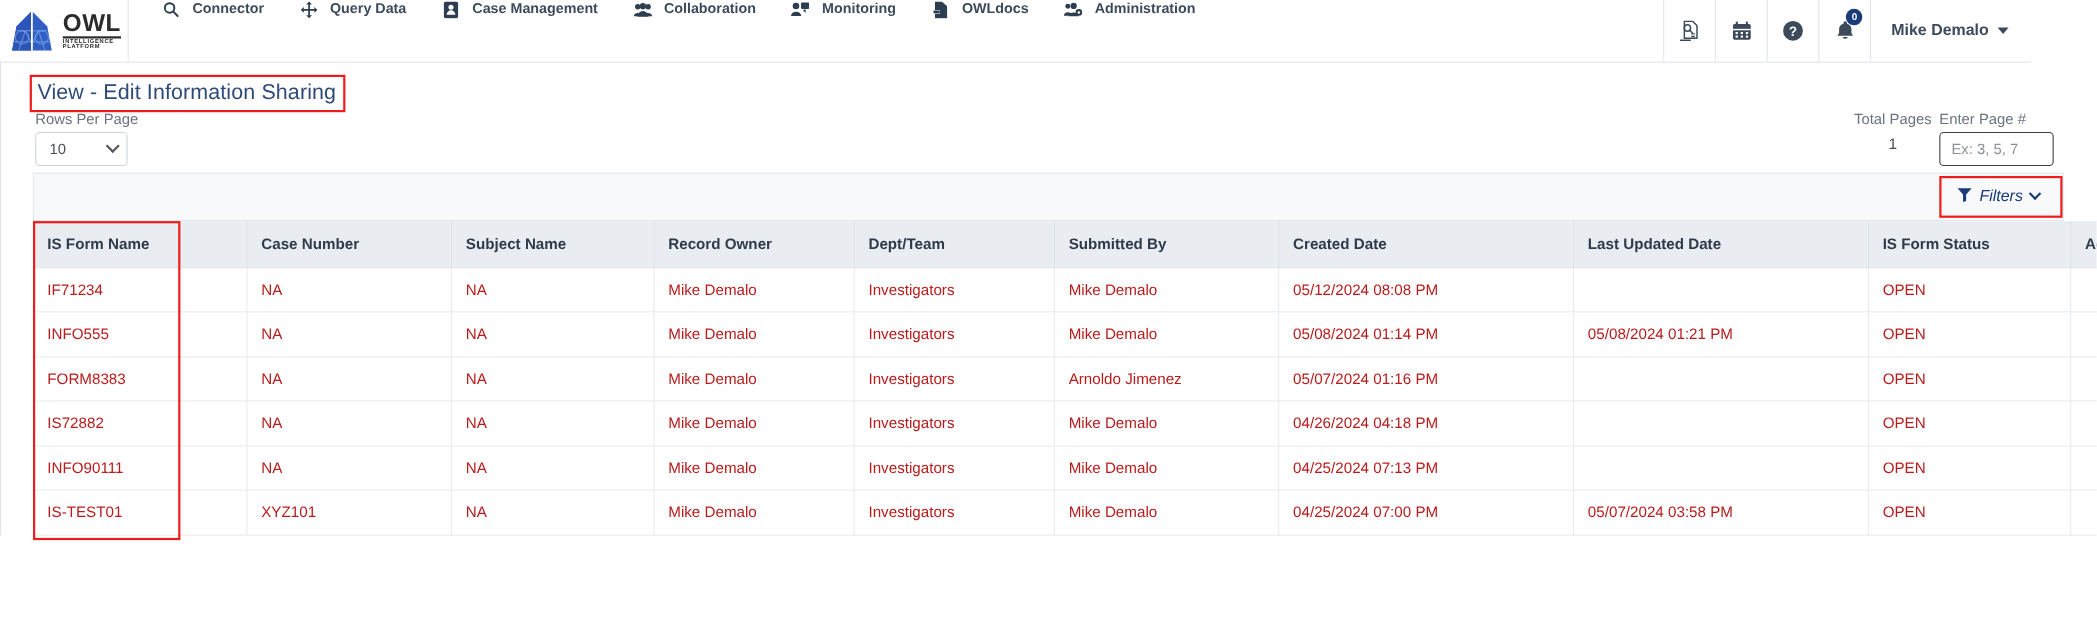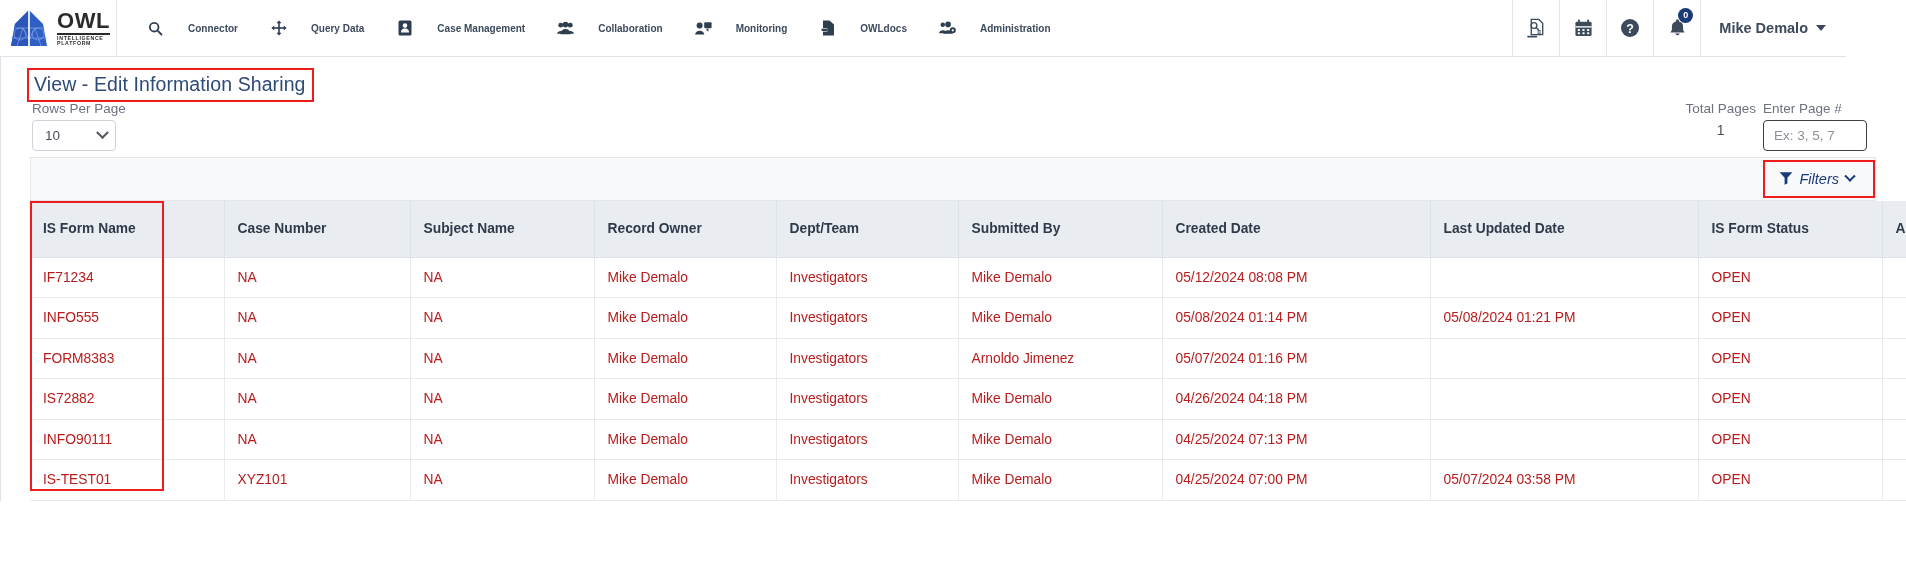--- a/index.html
+++ b/index.html
@@ -35,23 +35,23 @@
   .owl-word .w1 {
     font-size: 22px; font-weight: bold; letter-spacing: 0.5px;
     color: #2b2b2b; font-family: "Liberation Sans", sans-serif;
   }
   .owl-word .rule { height: 2px; background: #2b2b2b; margin: 1px 0 1px; }
   .owl-word .w2 { font-size: 5.2px; letter-spacing: 0.7px; color: #2b2b2b; font-weight: bold;}
   .owl-word .w3 { font-size: 5.2px; letter-spacing: 0.7px; color: #2b2b2b; font-weight: bold;}
 
   .nav-items { display: flex; align-items: center; padding-left: 14px; gap: 0; }
   .nav-item {
-    display: flex; align-items: center; gap: 24px;
+    display: flex; align-items: flex-start; gap: 11px;
     padding: 0 16px; height: 56px;
-    color: #3c4a5c; font-size: 10px; font-weight: bold;
+    color: #3c4a5c; font-size: 13px; font-weight: bold;
     cursor: pointer; white-space: nowrap;
   }
   .nav-item .ni-ico { display:flex; align-items:center; justify-content:center; width:17px; height:17px; color:#2c3e50; }
   .nav-item .ni-ico svg { display:block; }
 
   .nav-right {
     margin-left: auto;
     display: flex; align-items: stretch;
   }
   .nav-tool {
@@ -191,21 +191,21 @@
     border-collapse: collapse;
     table-layout: fixed;
     font-size: 13.8px;
   }
   table.grid thead th {
     background: #e9edf1;
     color: #2f3b4a;
     font-weight: bold;
     text-align: left;
     font-size: 13.8px;
-    height: 56px;
+    height: 42px;
     padding: 0 13px;
     border-right: 1px solid #dde2e7;
     border-bottom: 1px solid #dde2e7;
     white-space: nowrap;
   }
   table.grid thead th:last-child { border-right: none; }
   table.grid tbody td {
     height: 40.5px;
     padding: 0 13px;
     color: #b91c1c;

